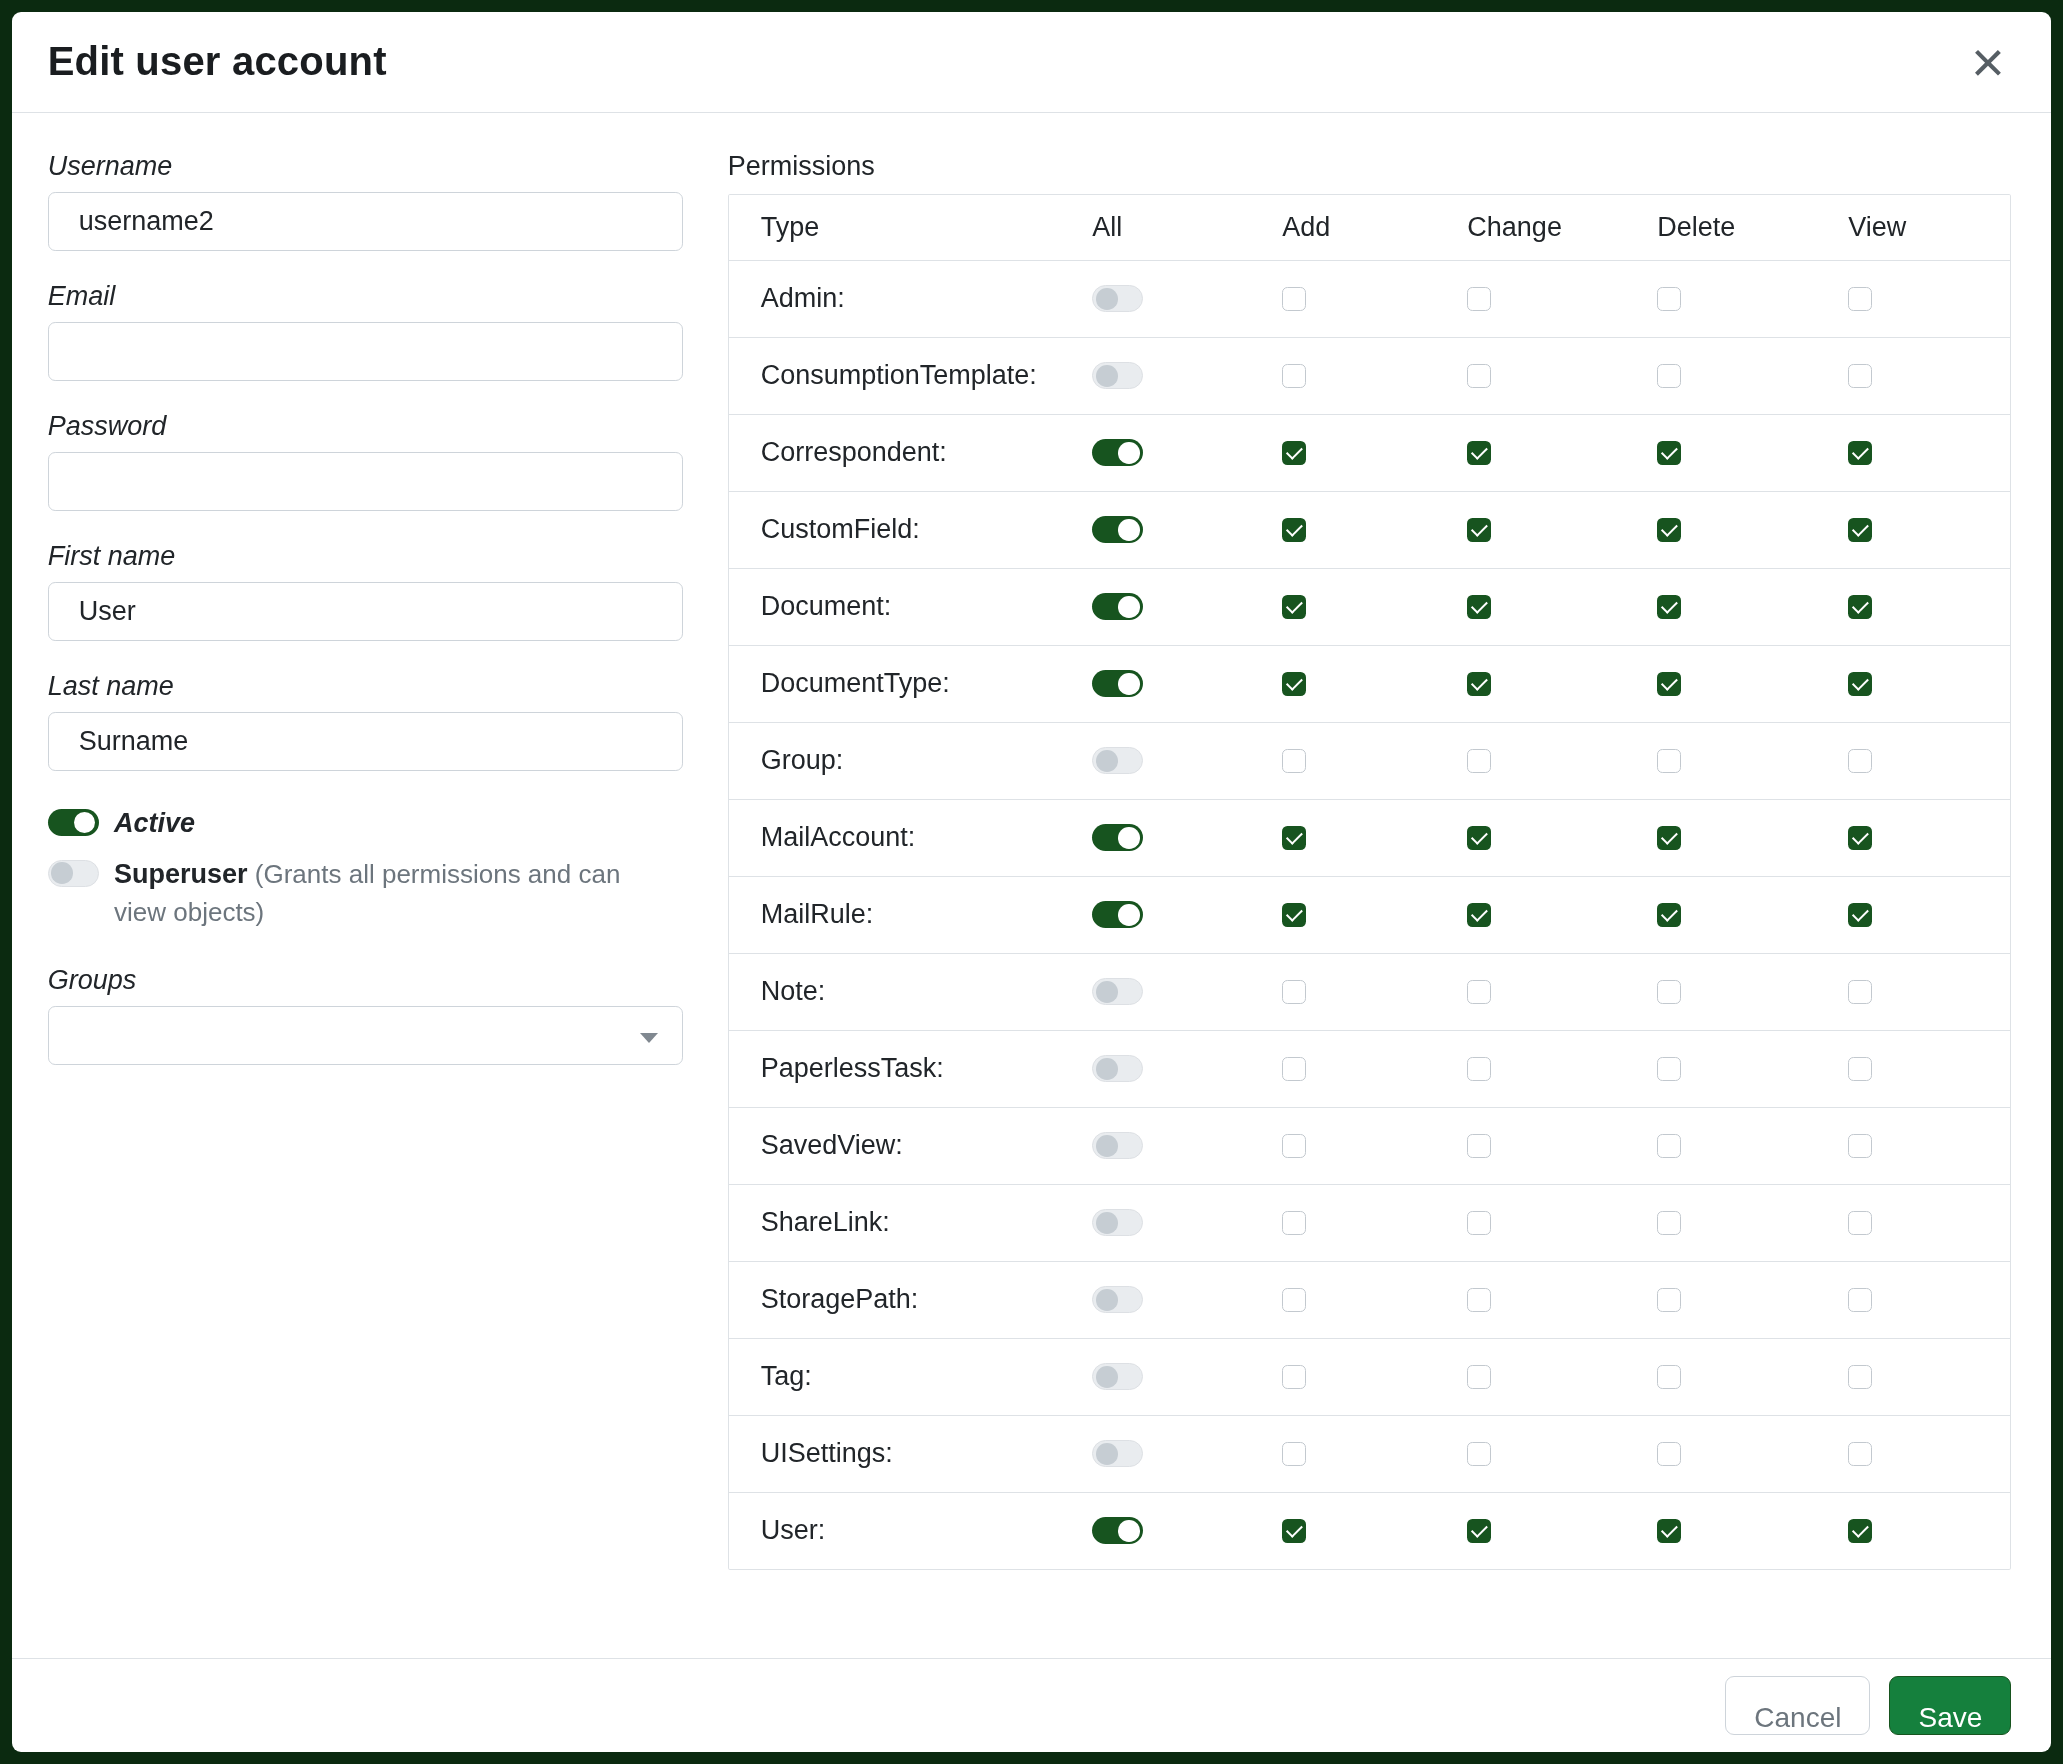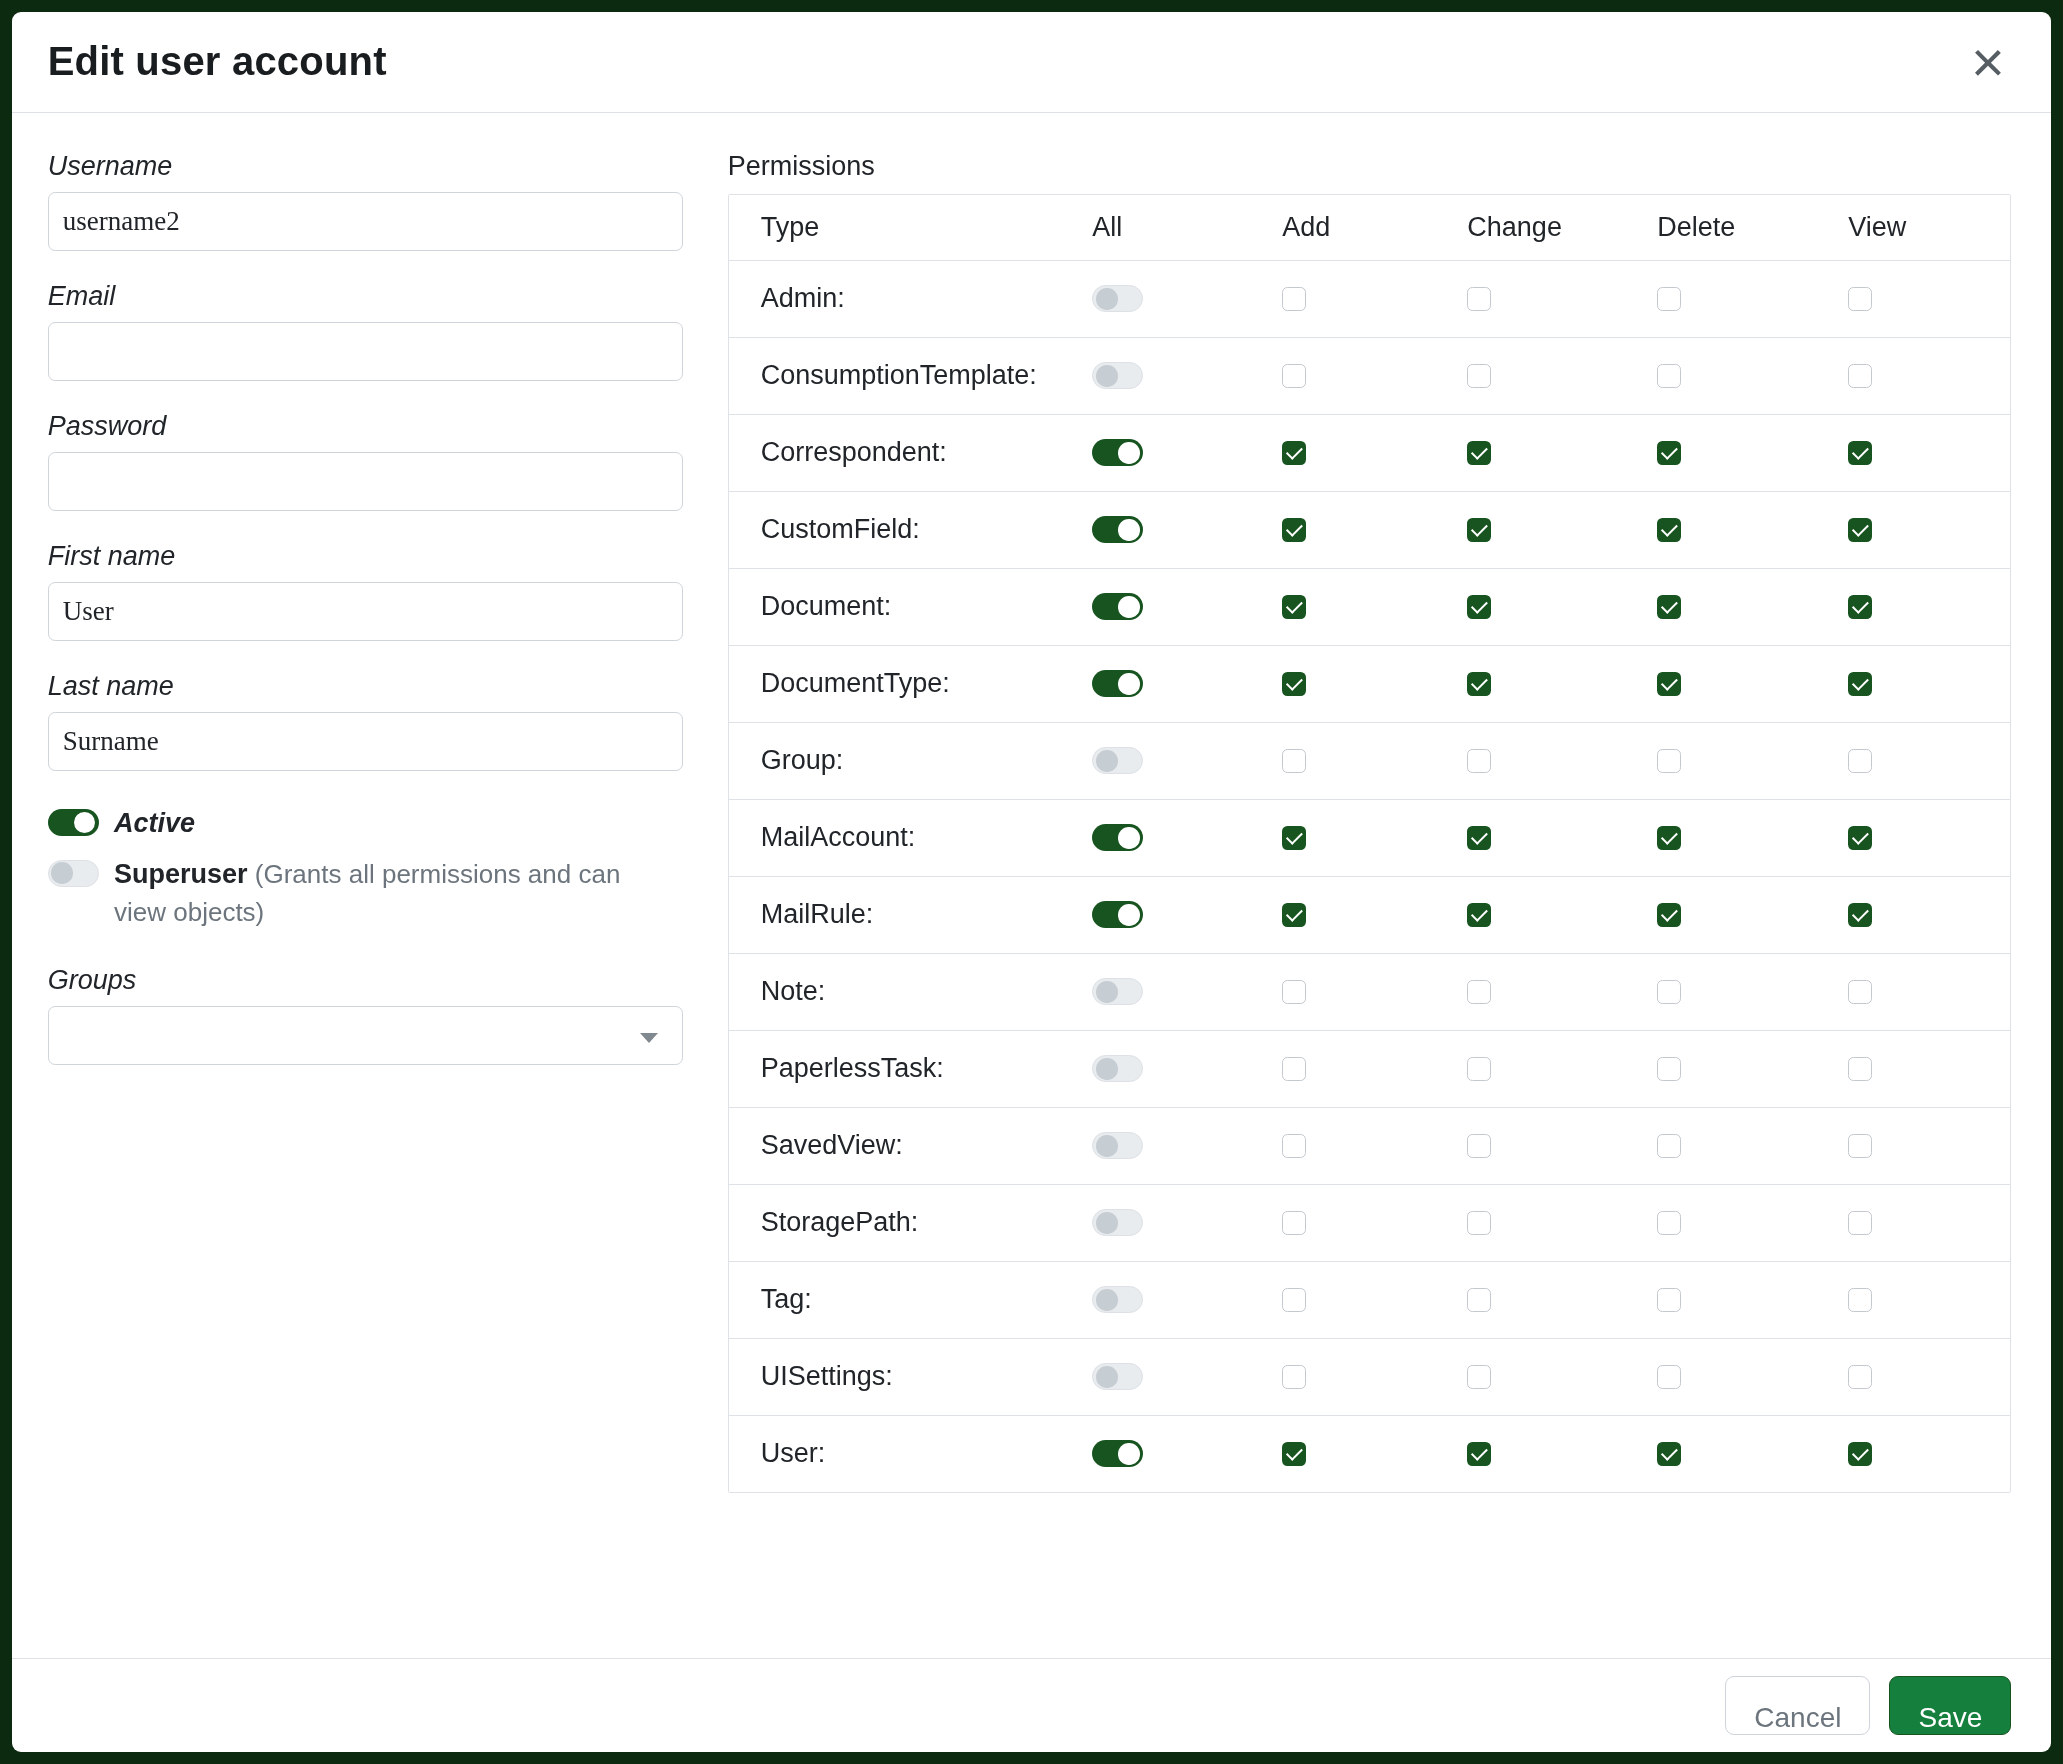--- a/index.html
+++ b/index.html
@@ -44,22 +44,22 @@
     overflow: hidden;
   }
   .form-col { width: 635px; flex: 0 0 auto; }
   .perm-col { flex: 1 1 auto; min-width: 0; }
 
   .field { margin-bottom: 30px; }
   .field > label { display: block; font-size: 27px; color: #212529; margin-bottom: 10px; font-style: italic; }
   .text-input {
     width: 100%; height: 59px;
     border: 0.9px solid #ced4da; border-radius: 7.2px;
-    font-size: 27px; padding: 0 14px; color: #212529;
-    font-family: Liberation Serif, serif; background: #fff; outline: none;
+    font-size: 27px; padding: 0 30px; color: #212529;
+    font-family: Liberation Sans, sans-serif; background: #fff; outline: none;
   }
   
   .switch {
     display: inline-block; position: relative;
     width: 51px; height: 27px; border-radius: 27px; flex: 0 0 auto;
   }
   .switch .knob {
     position: absolute; top: 2.7px; width: 21.6px; height: 21.6px; border-radius: 50%;
   }
   .switch.on  { background: #17541f; }
@@ -435,20 +435,40 @@
               <span class="cb unchecked"></span>
             </div>
             <div class="cell">
               <span class="cb unchecked"></span>
             </div>
             <div class="cell">
               <span class="cb unchecked"></span>
             </div>
           </div>
           <div class="perm-row">
+            <div class="cell">ShareLink:</div>
+            <div class="cell">
+              <span class="switch off">
+                <span class="knob"></span>
+              </span>
+            </div>
+            <div class="cell">
+              <span class="cb unchecked"></span>
+            </div>
+            <div class="cell">
+              <span class="cb unchecked"></span>
+            </div>
+            <div class="cell">
+              <span class="cb unchecked"></span>
+            </div>
+            <div class="cell">
+              <span class="cb unchecked"></span>
+            </div>
+          </div>
+          <div class="perm-row">
             <div class="cell">StoragePath:</div>
             <div class="cell">
               <span class="switch off">
                 <span class="knob"></span>
               </span>
             </div>
             <div class="cell">
               <span class="cb unchecked"></span>
             </div>
             <div class="cell">

